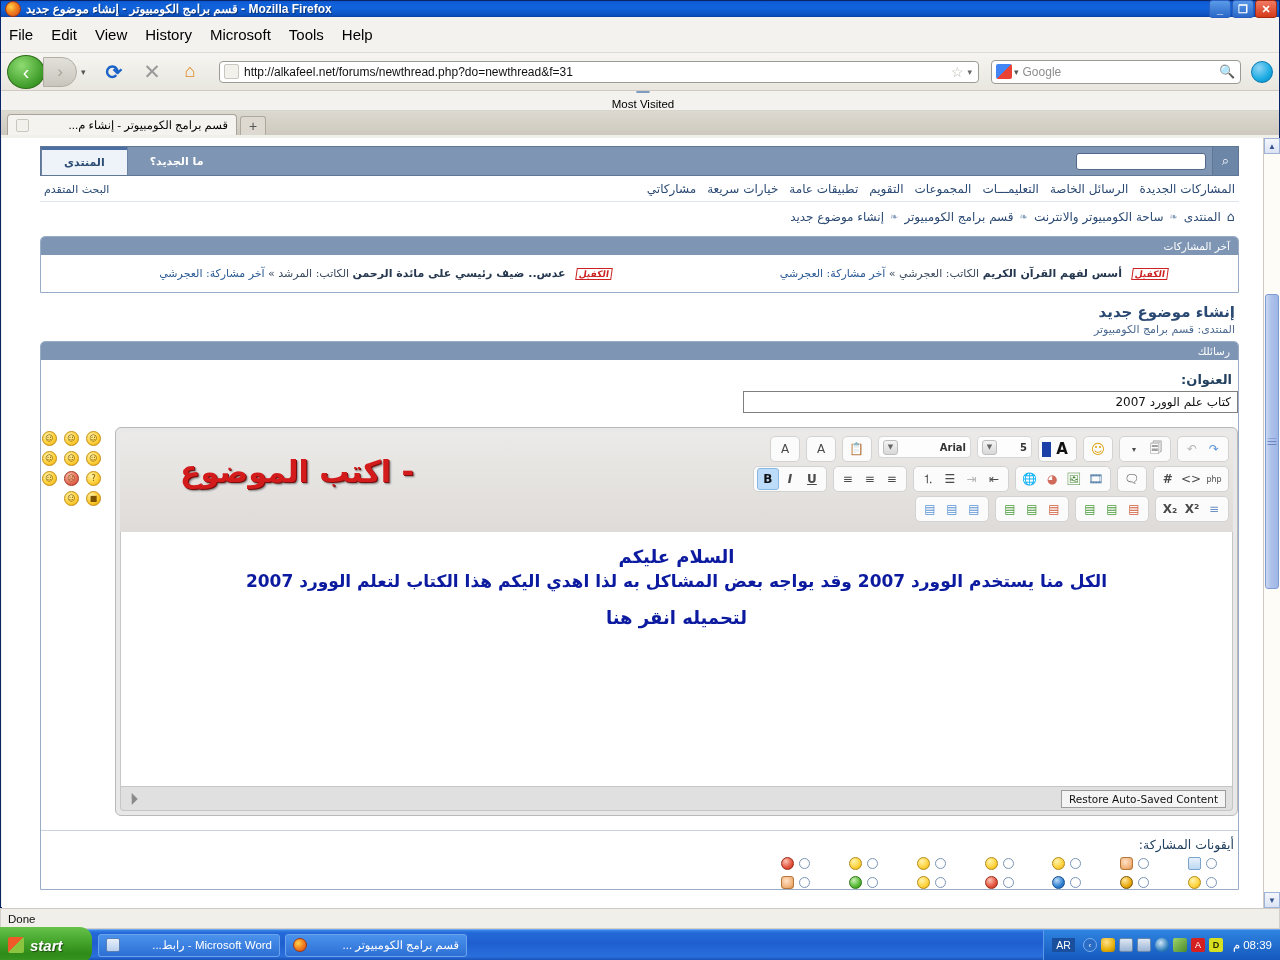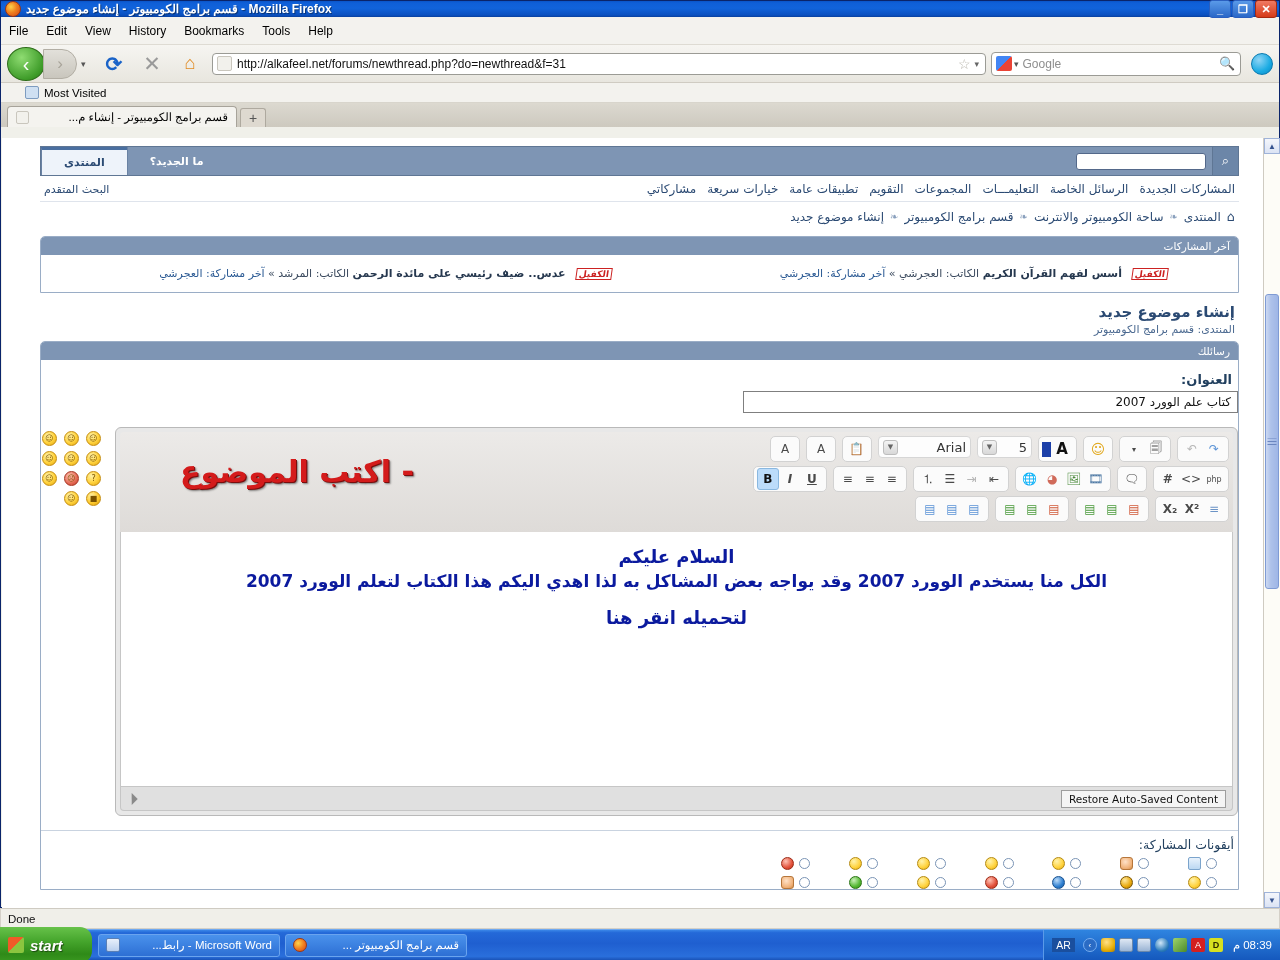--- a/index.html
+++ b/index.html
@@ -22,59 +22,59 @@
     border:1px solid #a03510; margin-right:5px; flex:0 0 auto; }
   #titlebar .ttl { font-size:12px; font-weight:bold; text-shadow:1px 1px 1px rgba(0,0,0,.45);
     white-space:nowrap; overflow:hidden; }
   #titlebar .spacer { flex:1 1 auto; }
   .winbtn { width:22px; height:18px; margin-left:1px; border:1px solid #2a5fc0;
     border-radius:3px; display:flex; align-items:center; justify-content:center;
     font-size:11px; font-weight:bold; color:#fff;
     background:linear-gradient(to bottom,#5a9ae8,#2a68c8); }
   .winbtn.close { background:linear-gradient(to bottom,#f07a62,#d53a18); border-color:#a62a10; }
 
-  #menubar { height:28px; background:#f3f2ee; border-bottom:1px solid #dedbd3;
-    display:flex; align-items:center; padding-left:8px; gap:18px; font-size:12px; color:#000; }
+  #menubar { height:36px; background:#f3f2ee; border-bottom:1px solid #dedbd3;
+    display:flex; align-items:center; padding-left:8px; gap:18px; font-size:15px; color:#000; }
 
   #navtoolbar { height:38px; background:linear-gradient(to bottom,#f6f5f1,#e8e6df);
     border-bottom:1px solid #cfcbc2; display:flex; align-items:center; padding:0 6px; gap:4px; }
   .navbtn { width:34px; height:32px; display:flex; align-items:center; justify-content:center; }
   .backbtn { width:38px; height:34px; border-radius:50%;
     background:radial-gradient(circle at 38% 30%,#8fdc72,#3d9b28 70%,#2a7a17);
     border:1px solid #2f6e1b; color:#fff; font-size:20px; line-height:1;
     display:flex; align-items:center; justify-content:center; }
   .fwdbtn { width:34px; height:30px; border-radius:0 16px 16px 0; margin-left:-6px;
     background:linear-gradient(to bottom,#e2e0da,#c9c6bd); border:1px solid #b2aea4;
     color:#a8a49a; font-size:17px; display:flex; align-items:center; justify-content:center; }
   .dropcaret { width:12px; color:#555; font-size:9px; }
   .reloadbtn { color:#1a63c8; font-size:20px; font-weight:bold; }
   .stopbtn { color:#9a9a9a; font-size:21px; }
   .homebtn { color:#e08a22; font-size:18px; }
 
   #urlbar { flex:1 1 auto; height:22px; background:#fff; border:1px solid #9b9b95;
-    border-radius:4px; display:flex; align-items:center; padding:0 4px; margin:0 1px; }
+    border-radius:4px; display:flex; align-items:center; padding:0 4px; margin:0 8px; }
   #urlbar .favicon { width:15px; height:15px; border-radius:2px; background:#f2f1ec;
     border:1px solid #c9c6bd; margin-right:5px; flex:0 0 auto; }
   #urlbar .urltext { flex:1 1 auto; font-size:12px; color:#111; white-space:nowrap; overflow:hidden; }
   #urlbar .star { color:#b9b6ad; font-size:14px; padding:0 4px; }
   #urlbar .caret { color:#666; font-size:9px; padding-right:2px; }
 
   #searchbar { width:250px; height:24px; background:#fff; border:1px solid #9b9b95;
     border-radius:4px; display:flex; align-items:center; padding:0 4px; }
   #searchbar .gicon { width:16px; height:15px; flex:0 0 auto;
     background:linear-gradient(135deg,#4285f4 0 50%,#ea4335 50% 100%); border-radius:2px; }
   #searchbar .scaret { color:#555; font-size:9px; padding:0 4px 0 2px; }
   #searchbar .sph { flex:1 1 auto; color:#8e8e8e; font-size:12px; }
   #searchbar .smag { color:#c07a2a; font-size:13px; }
   .skype-ico { width:22px; height:22px; border-radius:50%; margin-left:6px;
     background:radial-gradient(circle at 35% 30%,#8fd4f5,#1aabe3 60%,#0a84c0);
     border:1px solid #0a7ab0; }
 
   #bookmarkbar { height:20px; background:#f3f2ee; border-bottom:1px solid #d8d5cc;
-    display:flex; align-items:center; padding-left:24px; gap:5px; font-size:11.5px; }
+    display:flex; align-items:center; padding-left:6px; gap:5px; font-size:11.5px;flex-direction:column; }
   #bookmarkbar .bmico { width:14px; height:13px; background:#cfe0f2; border:1px solid #7d9cc0; border-radius:2px; }
 
   #tabstrip { height:24px; background:linear-gradient(to bottom,#dcd9d0,#cdc9bf);
     display:flex; align-items:flex-end; padding-left:6px; }
   .browser-tab { height:21px; min-width:230px; max-width:240px; background:#f4f3ef;
     border:1px solid #a7a39a; border-bottom:none; border-radius:4px 4px 0 0;
     display:flex; align-items:center; padding:0 8px; gap:5px; font-size:11.5px; }
   .browser-tab .tfav { width:13px; height:13px; border-radius:2px; background:#f2f1ec; border:1px solid #c9c6bd; flex:0 0 auto; }
   .browser-tab .tlabel { direction:rtl; white-space:nowrap; overflow:hidden; flex:1 1 auto; }
   .newtab { width:26px; height:19px; margin-left:3px; background:#ded9d0;
@@ -176,21 +176,21 @@
   .tb-btn { min-width:22px; height:22px; display:flex; align-items:center; justify-content:center;
     font-size:12px; color:#4a4a4a; padding:0 2px; }
   .tb-btn.dim { color:#b6b6b6; }
   .tb-btn.bold-on { background:#bcdcfa; border:1px solid #8ab8e0; border-radius:3px;
     font-weight:bold; color:#111; }
   .tb-sel { display:flex; align-items:center; height:22px; background:#fdfdfd;
     border:1px solid #d6d6d6; border-radius:4px; padding:0 4px; gap:6px; }
   .tb-sel .arrow { width:15px; height:15px; background:linear-gradient(to bottom,#f4f4f4,#d8d8d8);
     border:1px solid #bdbdbd; border-radius:3px; color:#666; font-size:7px;
     display:flex; align-items:center; justify-content:center; }
-  .tb-sel .val { font-size:13px; color:#333; min-width:24px; text-align:right; }
+  .tb-sel .val { font-size:10px; color:#333; min-width:24px; text-align:right;font-weight:bold; }
   .tb-sel .val.wide { min-width:62px; }
   .sw-blue { width:9px; height:15px; background:#1c3fa8; }
 
   .edit-canvas { background:#fff; border:1px solid #c6c6c6; border-top:none;
     height:255px; direction:rtl; padding:14px 20px; overflow:hidden; }
   .edit-canvas p { margin:0 0 4px 0; text-align:center; color:#0b1a9e; font-weight:bold;
     font-size:18px; font-family:"DejaVu Sans",sans-serif; }
   .edit-canvas p.line2 { font-size:17px; }
   .edit-canvas p.link { margin-top:16px; }
 
@@ -262,21 +262,21 @@
     <div class="winbtn">_</div>
     <div class="winbtn">❐</div>
     <div class="winbtn close">✕</div>
   </div>
 
   <div id="menubar">
     <span>File</span>
     <span>Edit</span>
     <span>View</span>
     <span>History</span>
-    <span>Bookmarks</span>
+    <span>Microsoft</span>
     <span>Tools</span>
     <span>Help</span>
   </div>
 
   <div id="navtoolbar">
     <div class="backbtn">‹</div>
     <div class="fwdbtn">›</div>
     <div class="dropcaret">▾</div>
     <div class="navbtn reloadbtn">⟳</div>
     <div class="navbtn stopbtn">✕</div>

